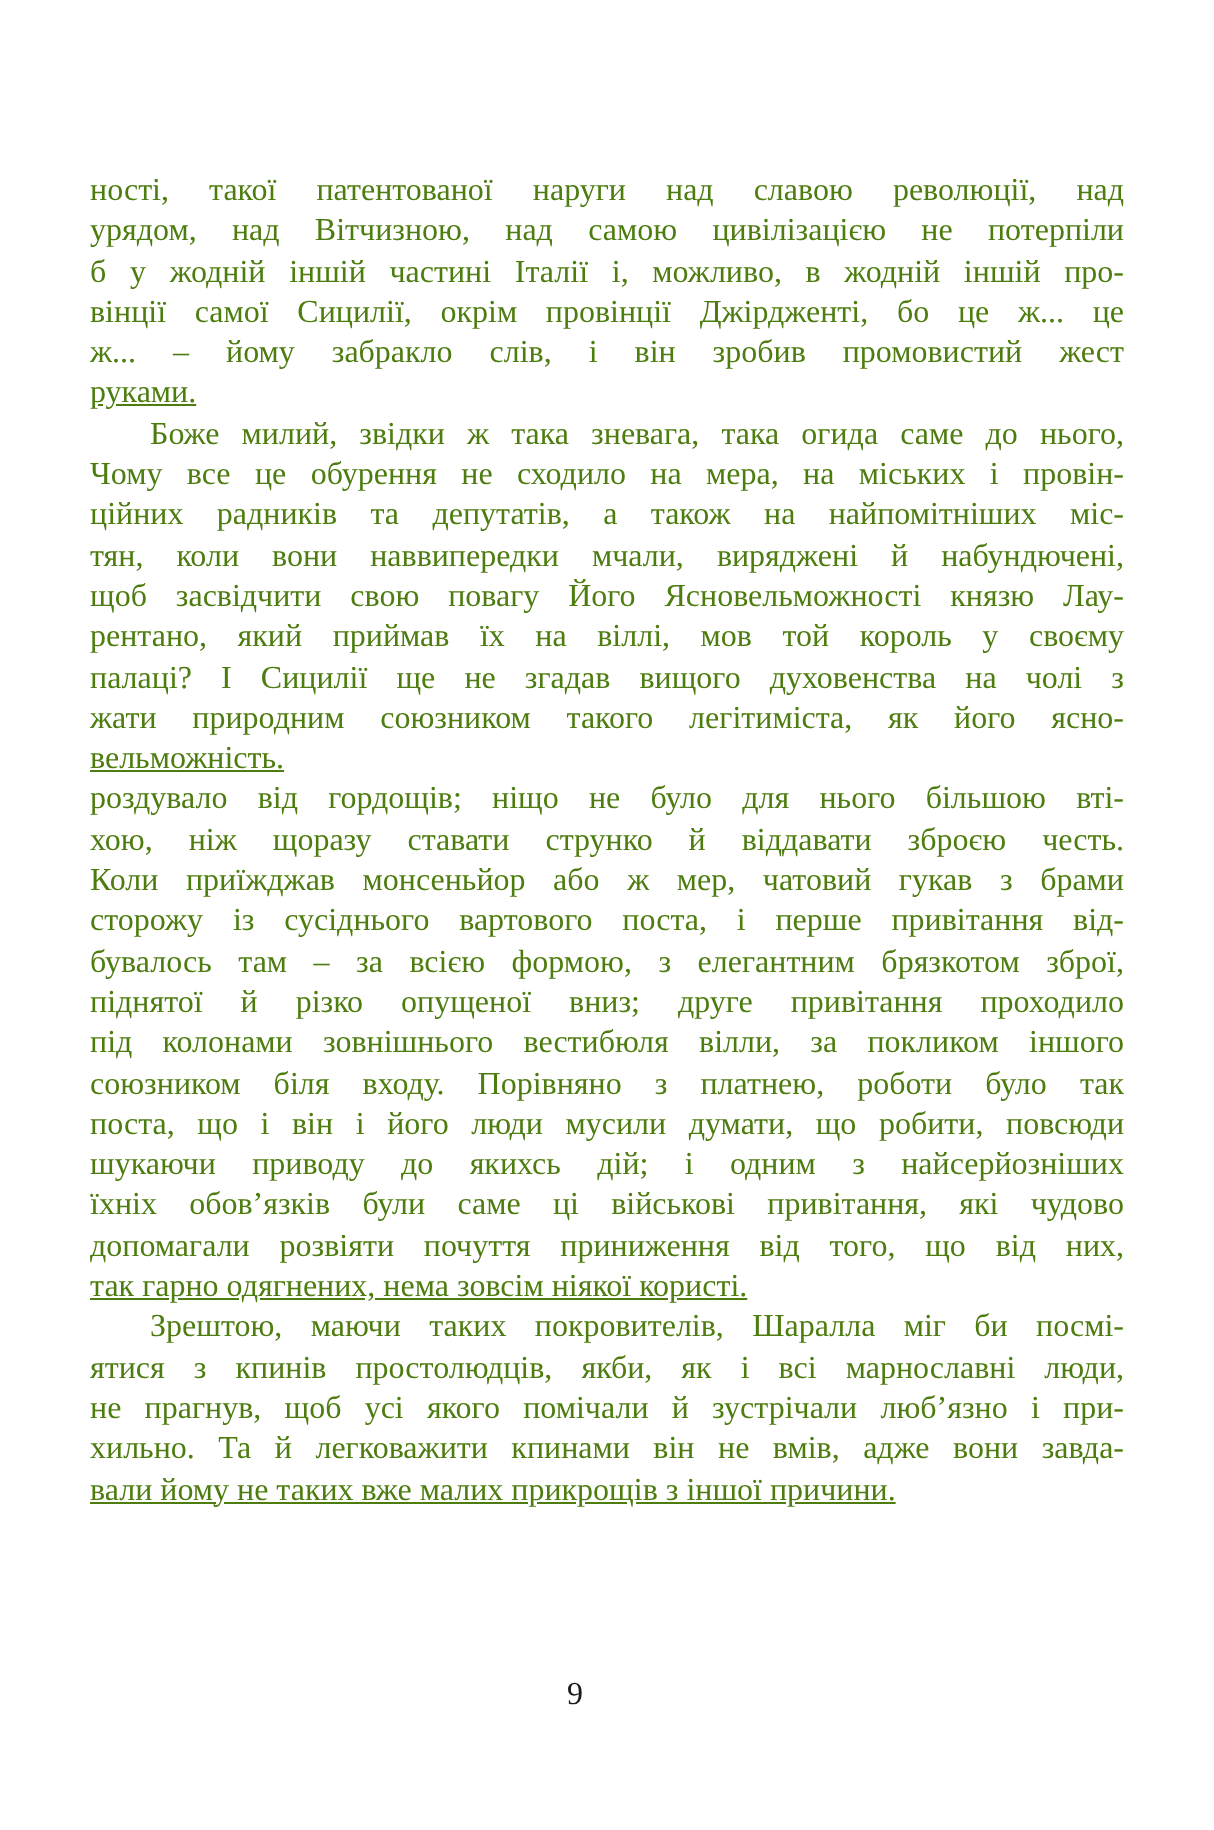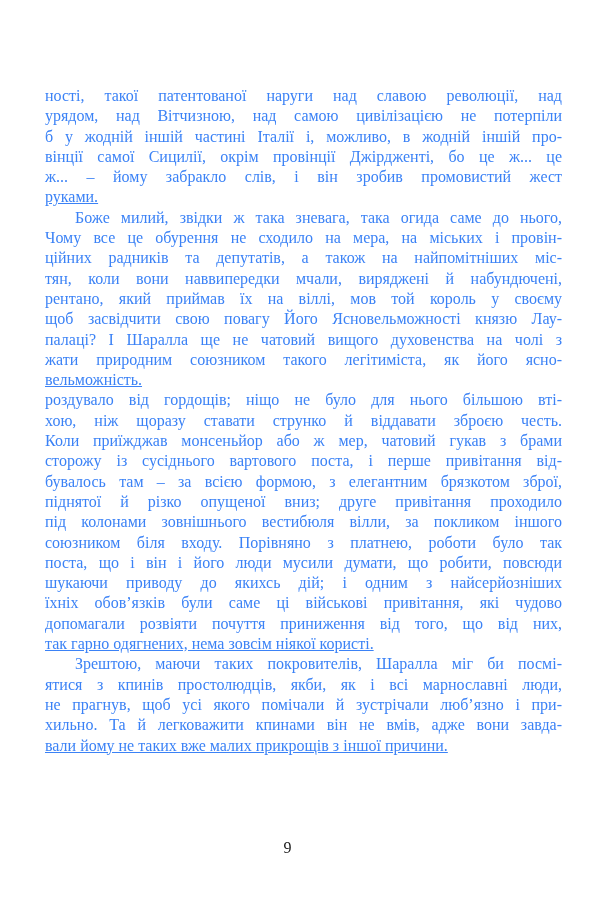--- a/index.html
+++ b/index.html
@@ -17,21 +17,21 @@
     font-family: "Liberation Serif", "DejaVu Serif", serif;
     color: #1a1a1a;
   }
   .text-block {
     position: absolute;
     left: 45px;
     top: 86px;
     width: 517px;
     font-size: 16px;
     line-height: 20.3px;
-    color: #3b82f6;
+    color: #4d7c0f;
   }
   .paragraph {
     margin: 0;
     padding: 0;
   }
   .line {
     text-align: justify;
     text-align-last: justify;
     -moz-text-align-last: justify;
   }
@@ -65,23 +65,23 @@
         <div class="line">б у жодній іншій частині Італії і, можливо, в жодній іншій про-</div>
         <div class="line">вінції самої Сицилії, окрім провінції Джірдженті, бо це ж... це</div>
         <div class="line">ж... – йому забракло слів, і він зробив промовистий жест</div>
         <div class="line last">руками.</div>
       </div>
       <div class="paragraph">
         <div class="line indent">Боже милий, звідки ж така зневага, така огида саме до нього,</div>
         <div class="line">Чому все це обурення не сходило на мера, на міських і провін-</div>
         <div class="line">ційних радників та депутатів, а також на найпомітніших міс-</div>
         <div class="line">тян, коли вони наввипередки мчали, виряджені й набундючені,</div>
+        <div class="line">щоб засвідчити свою повагу Його Ясновельможності князю Лау-</div>
         <div class="line">рентано, який приймав їх на віллі, мов той король у своєму</div>
-        <div class="line">щоб засвідчити свою повагу Його Ясновельможності князю Лау-</div>
-        <div class="line">палаці? І Шаралла ще не чатовий вищого духовенства на чолі з</div>
+        <div class="line">палаці? І Сицилії ще не згадав вищого духовенства на чолі з</div>
         <div class="line">жати природним союзником такого легітиміста, як його ясно-</div>
         <div class="line last">вельможність.</div>
       </div>
       <div class="paragraph">
         <div class="line">роздувало від гордощів; ніщо не було для нього більшою вті-</div>
         <div class="line">хою, ніж щоразу ставати струнко й віддавати зброєю честь.</div>
         <div class="line">Коли приїжджав монсеньйор або ж мер, чатовий гукав з брами</div>
         <div class="line">сторожу із сусіднього вартового поста, і перше привітання від-</div>
         <div class="line">бувалось там – за всією формою, з елегантним брязкотом зброї,</div>
         <div class="line">піднятої й різко опущеної вниз; друге привітання проходило</div>

